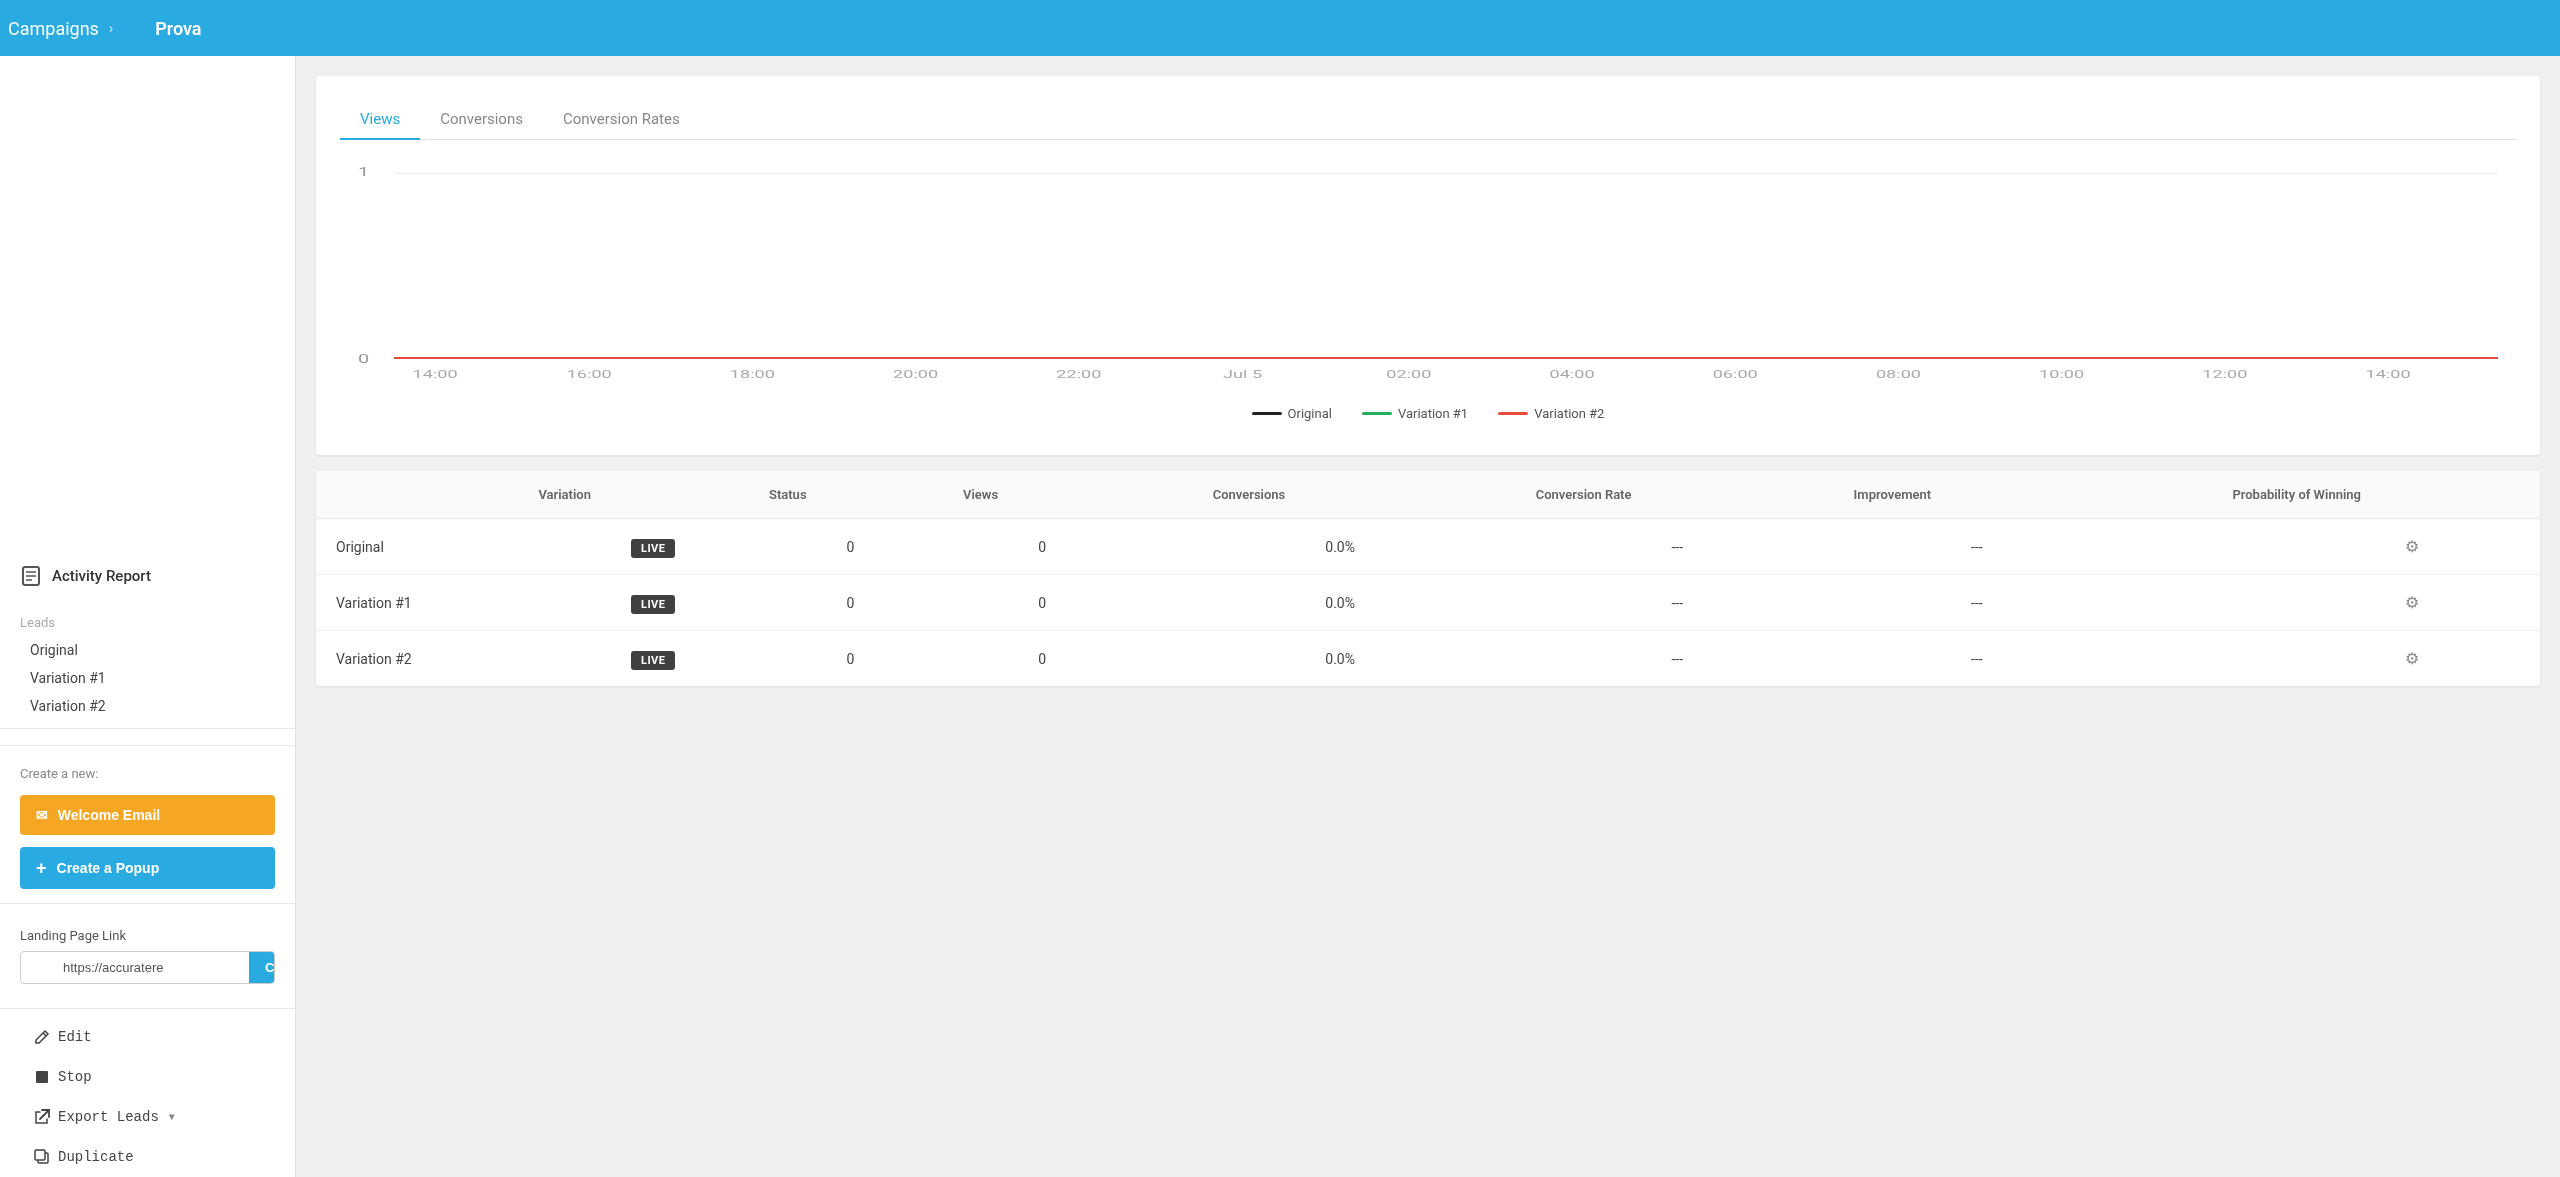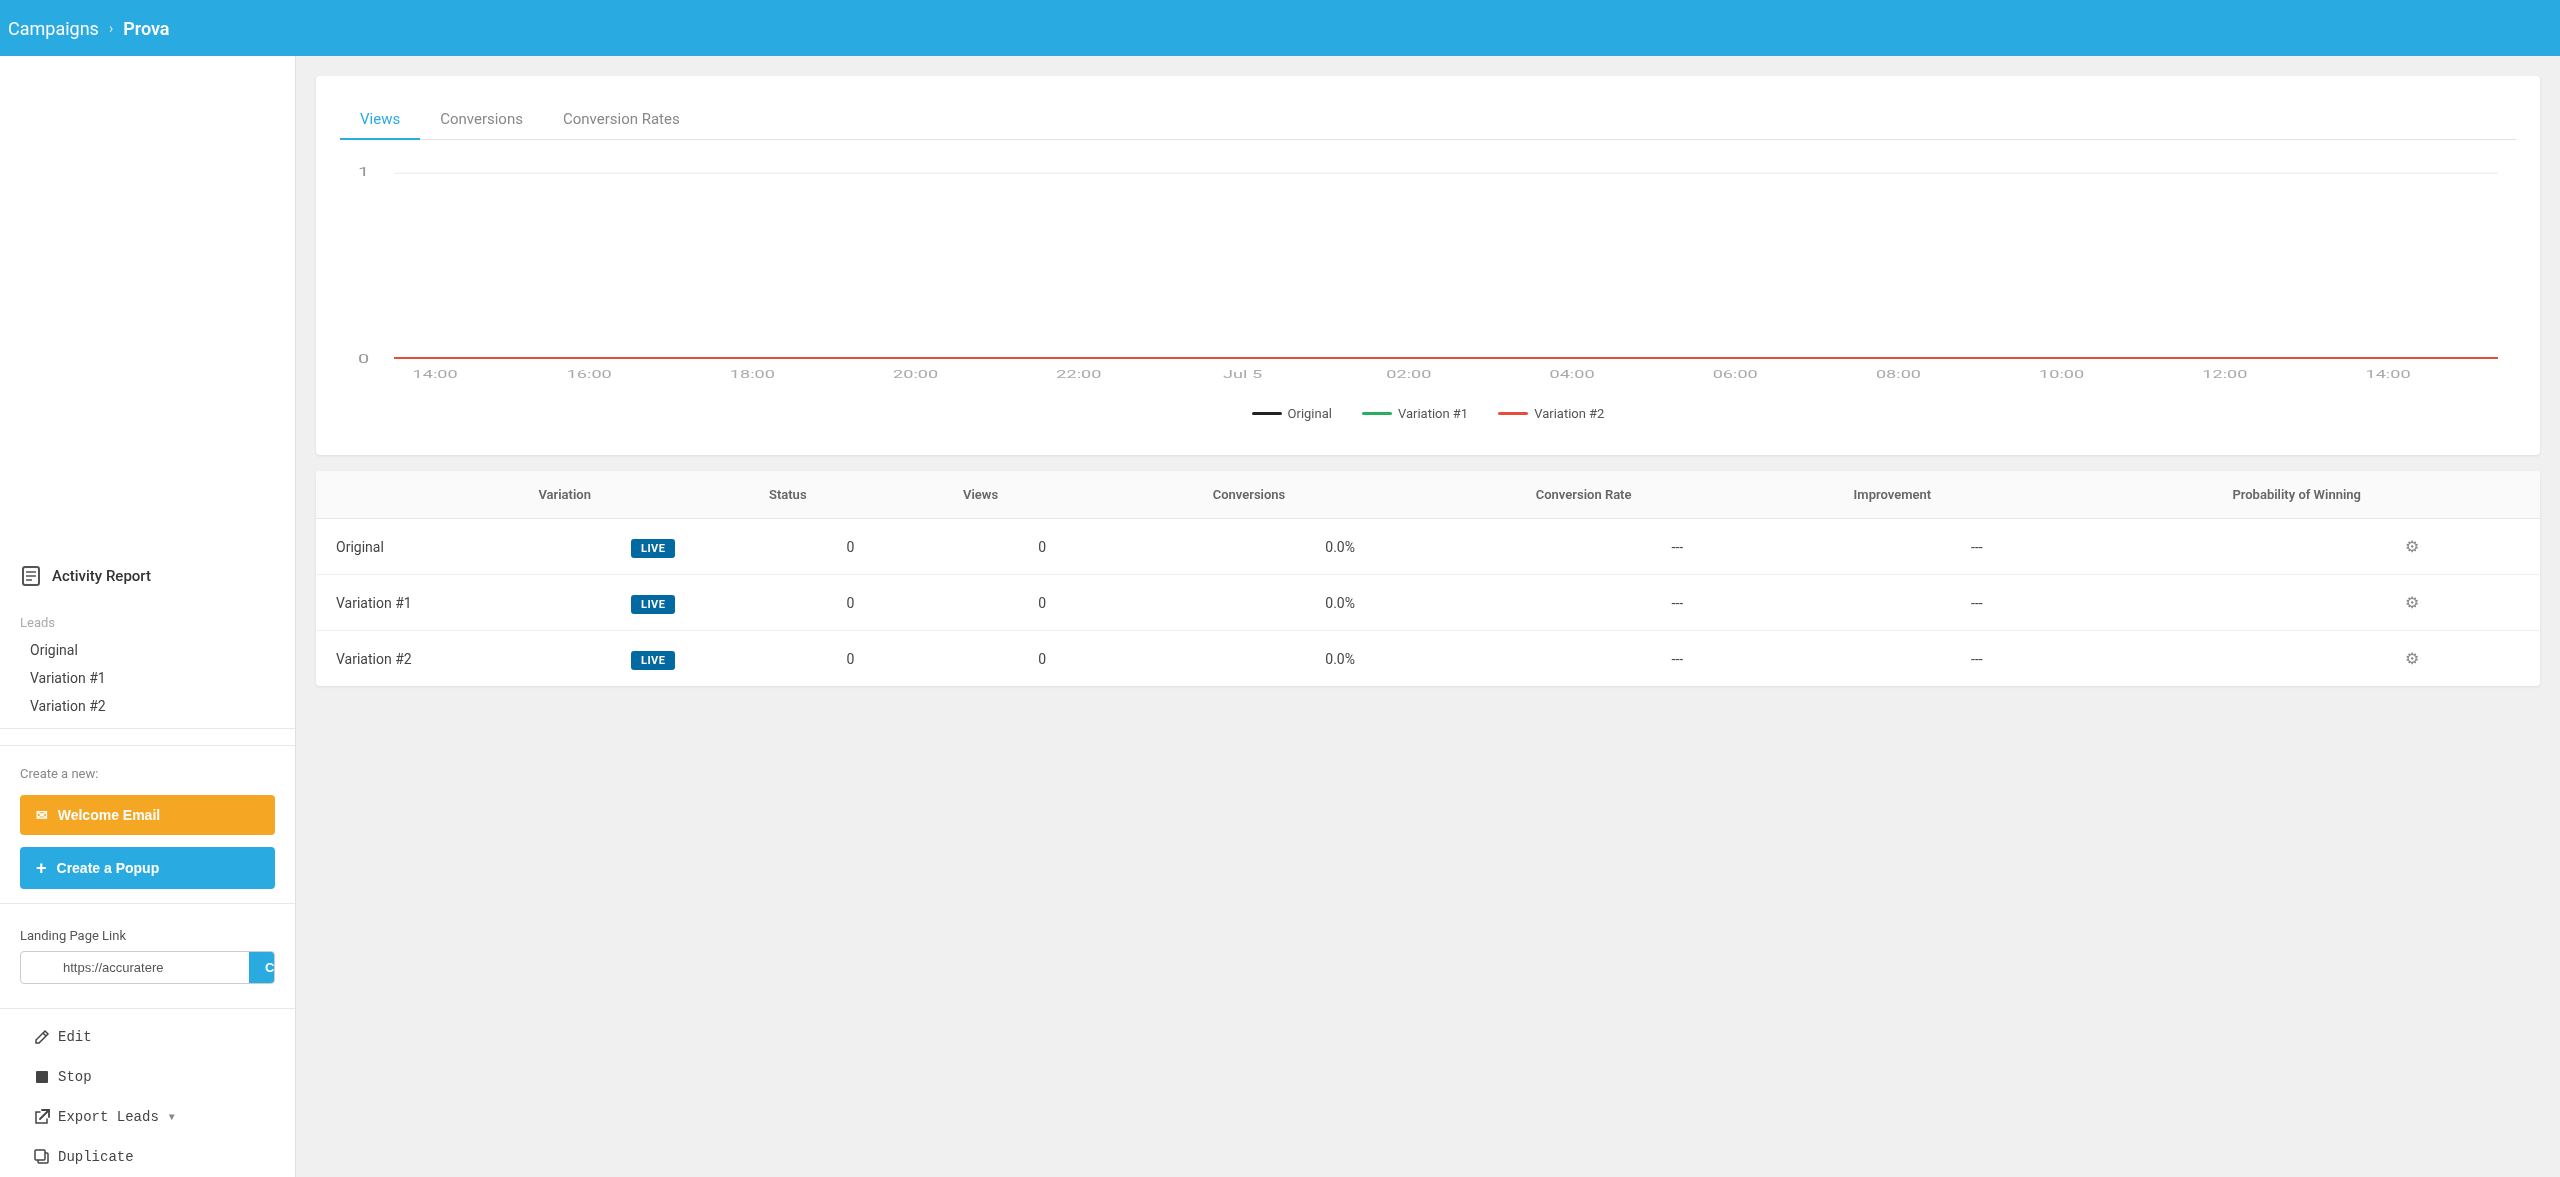--- a/index.html
+++ b/index.html
@@ -10,21 +10,21 @@
       background: #29abe2;
       height: 56px;
       display: flex;
       align-items: center;
       padding: 0 8px;
       color: white;
       font-size: 18px;
     }
     .header-campaigns { font-weight: 400; cursor: pointer; }
     .header-chevron { margin: 0 10px; font-size: 14px; opacity: 0.8; }
-    .header-page { font-weight: 600; }
+    .header-page { font-weight: 600; margin-left: 32px; }
 
     
     .layout { display: flex; height: calc(100vh - 56px); }
 
     
     .sidebar {
       width: 296px;
       background: white;
       border-right: 1px solid #e0e0e0;
       display: flex;
@@ -253,21 +253,21 @@
     }
     .data-table td {
       padding: 14px 20px;
       font-size: 14px;
       color: #444;
       border-bottom: 1px solid #f0f0f0;
     }
     .data-table tr:last-child td { border-bottom: none; }
 
     .badge-live {
-      background: #0369a1;
+      background: #404040;
       color: white;
       font-size: 11px;
       font-weight: 700;
       padding: 3px 10px;
       border-radius: 3px;
       letter-spacing: 0.5px;
     }
 
     .gear-btn {
       background: none;

